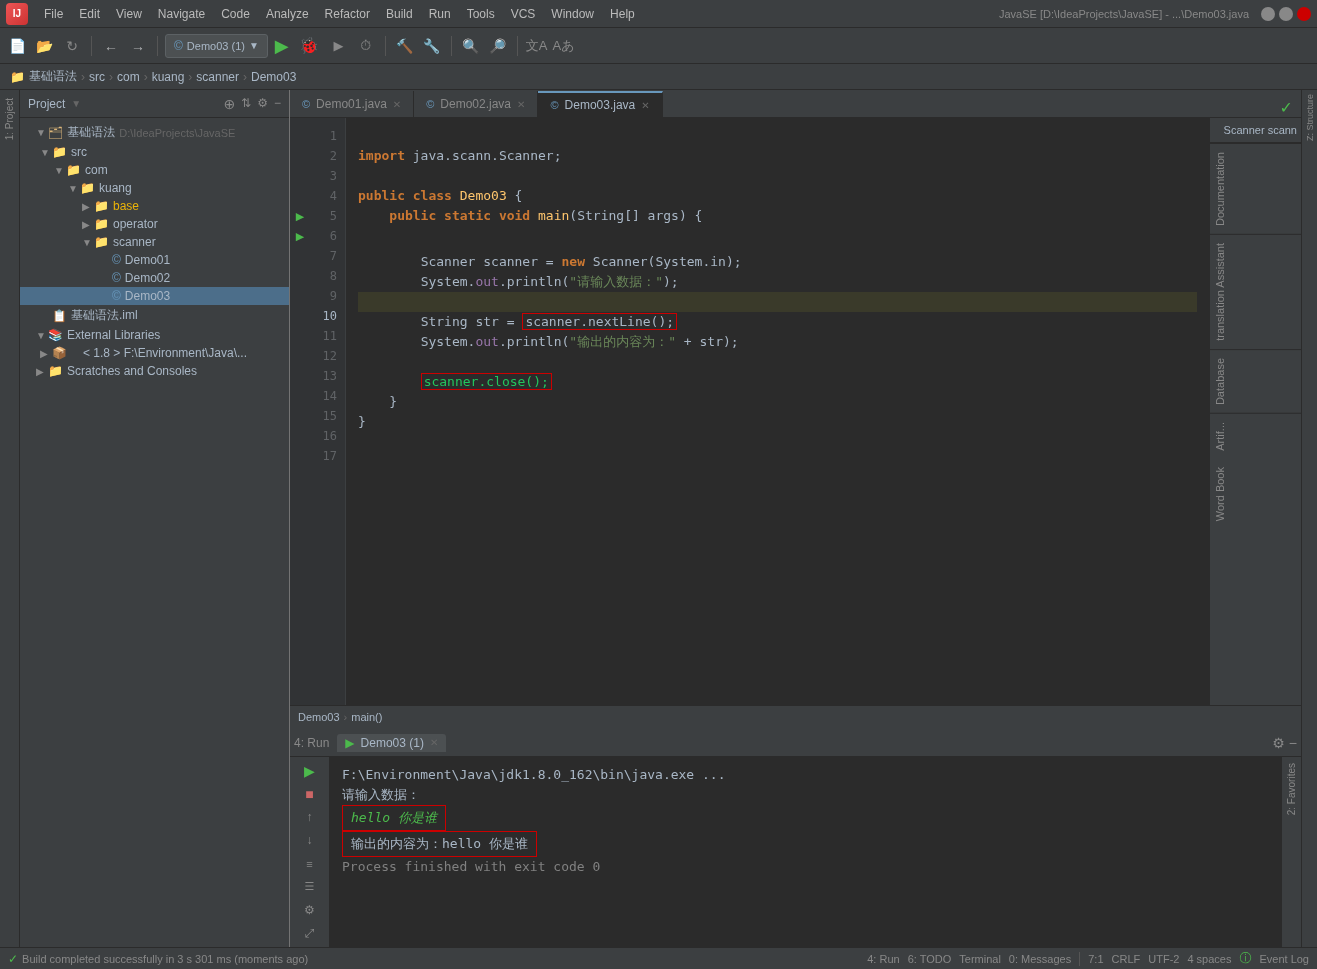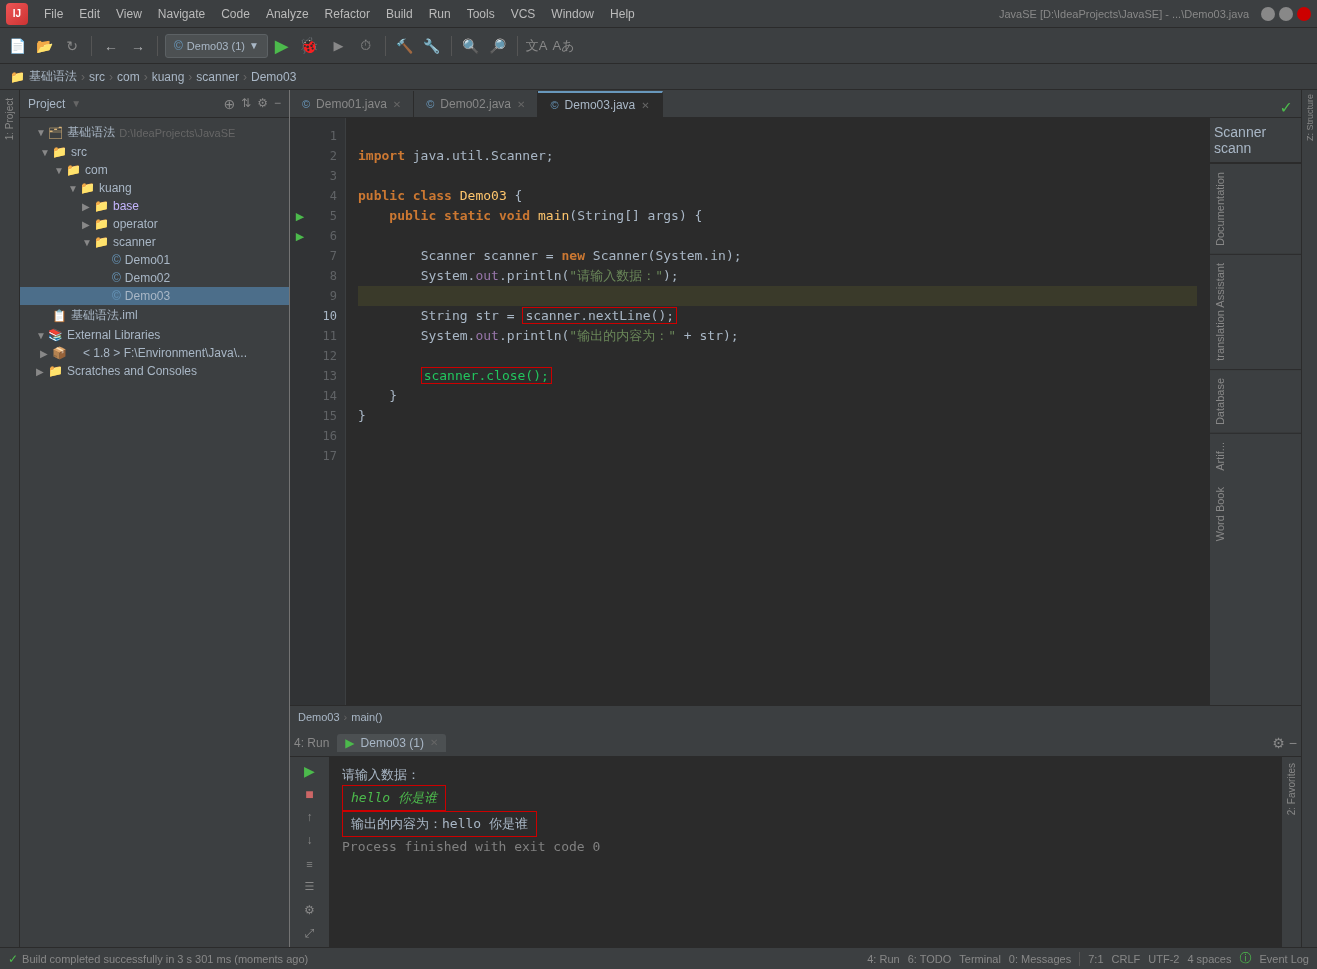--- a/index.html
+++ b/index.html
@@ -118,21 +118,21 @@
 
       <div style="display:flex;align-items:center;padding:2px 4px;cursor:pointer;padding-left:48px;">
         <span style="width:12px;color:#888;font-size:10px;">▼</span>
         <span style="color:#dcb67a;margin-right:4px;">📁</span>
         <span style="color:#a9b7c6;">kuang</span>
       </div>
 
       <div style="display:flex;align-items:center;padding:2px 4px;cursor:pointer;padding-left:62px;">
         <span style="width:12px;color:#888;font-size:10px;">▶</span>
         <span style="color:#dcb67a;margin-right:4px;">📁</span>
-        <span style="color:#c4b5fd;">base</span>
+        <span style="color:#eab308;">base</span>
       </div>
 
       <div style="display:flex;align-items:center;padding:2px 4px;cursor:pointer;padding-left:62px;">
         <span style="width:12px;color:#888;font-size:10px;">▶</span>
         <span style="color:#dcb67a;margin-right:4px;">📁</span>
         <span style="color:#a9b7c6;">operator</span>
       </div>
 
       <div style="display:flex;align-items:center;padding:2px 4px;cursor:pointer;padding-left:62px;">
         <span style="width:12px;color:#888;font-size:10px;">▼</span>
@@ -244,40 +244,40 @@
           <div style="height:20px;line-height:20px;padding-right:8px;font-size:12px;color:#606366;font-family:'Consolas',monospace;">12</div>
           <div style="height:20px;line-height:20px;padding-right:8px;font-size:12px;color:#606366;font-family:'Consolas',monospace;">13</div>
           <div style="height:20px;line-height:20px;padding-right:8px;font-size:12px;color:#606366;font-family:'Consolas',monospace;">14</div>
           <div style="height:20px;line-height:20px;padding-right:8px;font-size:12px;color:#606366;font-family:'Consolas',monospace;">15</div>
           <div style="height:20px;line-height:20px;padding-right:8px;font-size:12px;color:#606366;font-family:'Consolas',monospace;">16</div>
           <div style="height:20px;line-height:20px;padding-right:8px;font-size:12px;color:#606366;font-family:'Consolas',monospace;">17</div>
         </div>
 
         <div style="flex:1;padding:8px 12px;font-family:'Consolas',monospace;font-size:13px;line-height:20px;overflow-x:auto;background:#2b2b2b;">
           <div style="height:20px;line-height:20px;white-space:pre;"> </div>
-          <div style="height:20px;line-height:20px;white-space:pre;"><span style="color:#cc7832;font-weight:bold;">import</span> <span style="color:#a9b7c6;">java.util.Scanner;</span></div>
+          <div style="height:20px;line-height:20px;white-space:pre;"><span style="color:#cc7832;font-weight:bold;">import</span> <span style="color:#a9b7c6;">java.scann.Scanner;</span></div>
           <div style="height:20px;line-height:20px;white-space:pre;"> </div>
           <div style="height:20px;line-height:20px;white-space:pre;"><span style="color:#cc7832;font-weight:bold;">public class</span> <span style="color:#ffc66d;">Demo03</span> <span style="color:#a9b7c6;">{</span></div>
           <div style="height:20px;line-height:20px;white-space:pre;">    <span style="color:#cc7832;font-weight:bold;">public static void</span> <span style="color:#ffc66d;">main</span><span style="color:#a9b7c6;">(String[] args) {</span></div>
           <div style="height:20px;line-height:20px;white-space:pre;"> </div>
-          <div style="height:20px;line-height:20px;white-space:pre;">        <span style="color:#a9b7c6;">Scanner scanner = </span><span style="color:#cc7832;font-weight:bold;">new</span><span style="color:#a9b7c6;"> Scanner(System.in);</span></div>
+          <div style="height:20px;line-height:20px;white-space:pre;margin-top:6px;">        <span style="color:#a9b7c6;">Scanner scanner = </span><span style="color:#cc7832;font-weight:bold;">new</span><span style="color:#a9b7c6;"> Scanner(System.in);</span></div>
           <div style="height:20px;line-height:20px;white-space:pre;">        <span style="color:#a9b7c6;">System.</span><span style="color:#9876aa;">out</span><span style="color:#a9b7c6;">.println(</span><span style="color:#6a8759;">"请输入数据："</span><span style="color:#a9b7c6;">);</span></div>
           <div style="height:20px;line-height:20px;white-space:pre;background:#3a3a2a;"> </div>
           <div style="height:20px;line-height:20px;white-space:pre;">        <span style="color:#a9b7c6;">String str = </span><span style="border:1px solid #c00;padding:0 2px;"><span style="color:#a9b7c6;">scanner.nextLine();</span></span></div>
           <div style="height:20px;line-height:20px;white-space:pre;">        <span style="color:#a9b7c6;">System.</span><span style="color:#9876aa;">out</span><span style="color:#a9b7c6;">.println(</span><span style="color:#6a8759;">"输出的内容为："</span><span style="color:#a9b7c6;"> + str);</span></div>
           <div style="height:20px;line-height:20px;white-space:pre;"> </div>
           <div style="height:20px;line-height:20px;white-space:pre;">        <span style="border:1px solid #c00;padding:0 2px;"><span style="color:#22c55e;">scanner.close();</span></span></div>
           <div style="height:20px;line-height:20px;white-space:pre;">    <span style="color:#a9b7c6;">}</span></div>
           <div style="height:20px;line-height:20px;white-space:pre;"><span style="color:#a9b7c6;">}</span></div>
           <div style="height:20px;line-height:20px;white-space:pre;"> </div>
         </div>
 
         <div style="width:92px;background:#3c3f41;border-left:1px solid #2b2b2b;display:flex;flex-direction:column;">
           <div style="padding:6px 4px;font-size:11px;color:#a9b7c6;border-bottom:1px solid #2b2b2b;">
-            <div style="color:#a9b7c6;font-size:14px;">Scanner scann</div>
+            <div style="color:#a9b7c6;font-size:11px;text-align:right;">Scanner scann</div>
           </div>
           <div style="writing-mode:vertical-rl;transform:rotate(180deg);font-size:11px;color:#888;padding:8px 4px;cursor:pointer;border-bottom:1px solid #2b2b2b;">Documentation</div>
           <div style="writing-mode:vertical-rl;transform:rotate(180deg);font-size:11px;color:#888;padding:8px 4px;cursor:pointer;border-bottom:1px solid #2b2b2b;">translation Assistant</div>
           <div style="writing-mode:vertical-rl;transform:rotate(180deg);font-size:11px;color:#888;padding:8px 4px;cursor:pointer;border-bottom:1px solid #2b2b2b;">Database</div>
           <div style="writing-mode:vertical-rl;transform:rotate(180deg);font-size:11px;color:#888;padding:8px 4px;cursor:pointer;border-bottom:1px solid #2b2b2b;">Artif...</div>
           <div style="writing-mode:vertical-rl;transform:rotate(180deg);font-size:11px;color:#888;padding:8px 4px;cursor:pointer;">Word Book</div>
         </div>
       </div>
 
       <div style="height:22px;background:#3c3f41;border-top:1px solid #2b2b2b;display:flex;align-items:center;padding:0 8px;font-size:11px;color:#888;gap:4px;">
@@ -306,20 +306,21 @@
             <div style="width:24px;height:24px;display:flex;align-items:center;justify-content:center;cursor:pointer;border-radius:3px;color:#cc6666;font-size:14px;">■</div>
             <div style="width:24px;height:24px;display:flex;align-items:center;justify-content:center;cursor:pointer;border-radius:3px;color:#888;font-size:12px;">↑</div>
             <div style="width:24px;height:24px;display:flex;align-items:center;justify-content:center;cursor:pointer;border-radius:3px;color:#888;font-size:12px;">↓</div>
             <div style="width:24px;height:24px;display:flex;align-items:center;justify-content:center;cursor:pointer;border-radius:3px;color:#888;font-size:11px;">≡</div>
             <div style="width:24px;height:24px;display:flex;align-items:center;justify-content:center;cursor:pointer;border-radius:3px;color:#888;font-size:11px;">☰</div>
             <div style="width:24px;height:24px;display:flex;align-items:center;justify-content:center;cursor:pointer;border-radius:3px;color:#888;font-size:12px;">⚙</div>
             <div style="width:24px;height:24px;display:flex;align-items:center;justify-content:center;cursor:pointer;border-radius:3px;color:#888;font-size:12px;">⤢</div>
           </div>
 
           <div style="flex:1;padding:8px 12px;font-family:'Consolas',monospace;font-size:13px;line-height:20px;overflow-y:auto;background:#2b2b2b;">
+            <div style="color:#a9b7c6;">F:\Environment\Java\jdk1.8.0_162\bin\java.exe ...</div>
             <div style="color:#a9b7c6;">请输入数据：</div>
             <div style="display:inline-block;">
               <span style="border:1px solid #c00;padding:2px 8px;display:inline-block;">
                 <span style="color:#4cba4c;font-style:italic;">hello 你是谁</span>
               </span>
             </div>
             <br>
             <div style="display:inline-block;">
               <span style="border:1px solid #c00;padding:2px 8px;display:inline-block;">
                 <span style="color:#a9b7c6;">输出的内容为：hello 你是谁</span>

